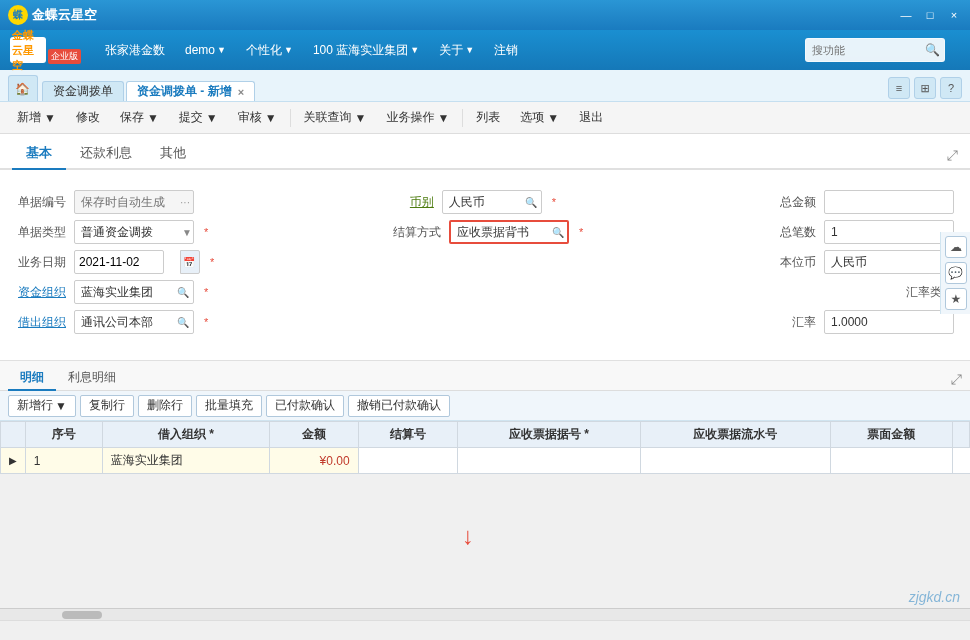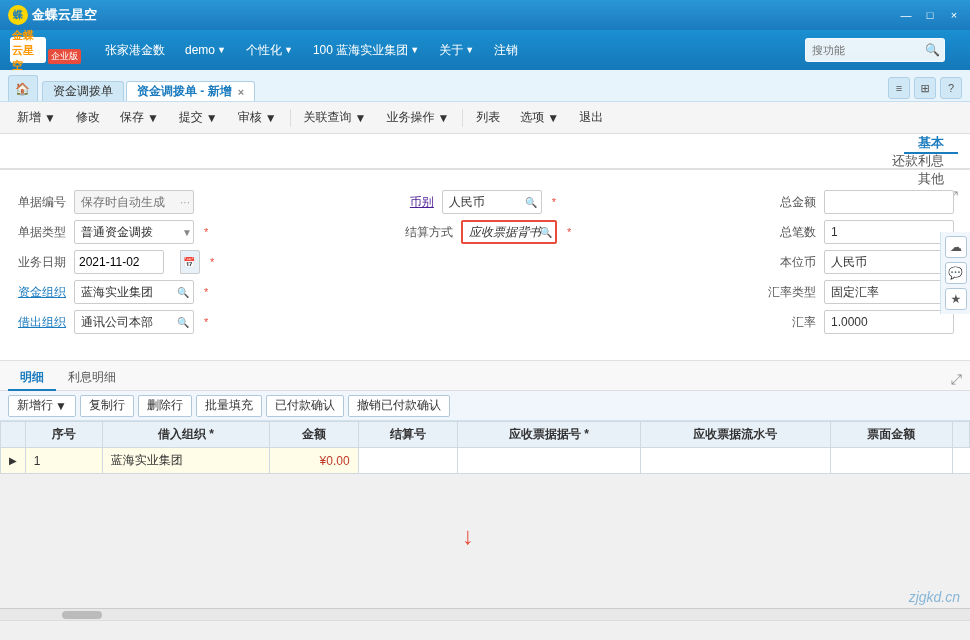--- a/index.html
+++ b/index.html
@@ -206,21 +206,20 @@
     .toolbar-divider { width: 1px; height: 18px; background: #ddd; margin: 0 2px; }
 
     
     .sub-tabs {
       height: 36px;
       background: white;
       border-bottom: 2px solid #e0e0e0;
       display: flex;
       align-items: flex-end;
       padding: 0 12px;
-      flex-direction: column;
     }
     .sub-tab {
       height: 32px;
       padding: 0 14px;
       cursor: pointer;
       font-size: 13px;
       color: #555;
       display: flex;
       align-items: center;
       border-bottom: 2px solid transparent;
@@ -641,21 +640,21 @@
 
     <div class="form-row">
 
       <span class="form-label">单据编号</span>
       <div class="form-input-wrapper">
         <input class="form-input readonly" style="width: 120px;" type="text" placeholder="保存时自动生成">
         <span style="position:absolute;right:4px;color:#999;font-size:10px;">···</span>
       </div>
       <div style="flex:1;"></div>
 
-      <span class="form-label" style="color:#4c1d95;cursor:pointer;text-decoration:underline;min-width:30px;">币别</span>
+      <span class="form-label" style="color:#4d7c0f;cursor:pointer;text-decoration:underline;min-width:30px;">币别</span>
       <div class="form-input-wrapper">
         <div class="form-input" style="width:100px;">人民币</div>
         <span style="position:absolute;right:4px;color:#888;font-size:10px;">🔍</span>
       </div>
       <span class="required-star">*</span>
       <div style="flex:1;"></div>
 
       <span class="form-label">总金额</span>
       <div class="form-input" style="width:130px;"></div>
     </div>
@@ -665,21 +664,21 @@
       <span class="form-label">单据类型</span>
       <div class="form-input-wrapper">
         <div class="form-input" style="width:120px;">普通资金调拨</div>
         <span style="position:absolute;right:2px;color:#888;font-size:10px;">▼</span>
       </div>
       <span class="required-star">*</span>
       <div style="flex:1;"></div>
 
       <span class="form-label">结算方式</span>
       <div class="form-input-wrapper">
-        <div class="form-input highlight-field" style="width:96px;font-style:italic;">应收票据背书</div>
+        <div class="form-input highlight-field" style="width:120px;">应收票据背书</div>
         <span style="position:absolute;right:4px;color:#888;font-size:10px;">🔍</span>
       </div>
       <span class="required-star">*</span>
       <div style="flex:1;"></div>
 
       <span class="form-label">总笔数</span>
       <div class="form-input" style="width:130px;text-align:right;">1</div>
     </div>
 
     <div class="form-row">
@@ -704,21 +703,20 @@
       <div class="form-input-wrapper">
         <div class="form-input" style="width:120px;">蓝海实业集团</div>
         <span style="position:absolute;right:4px;color:#888;font-size:10px;">🔍</span>
       </div>
       <span class="required-star">*</span>
       <div style="flex:1;"></div>
       <div style="width:200px;"></div>
       <div style="flex:1;"></div>
 
       <span class="form-label">汇率类型</span>
-      <div class="form-input" style="width:130px;">固定汇率</div>
     </div>
 
     <div class="form-row">
 
       <span class="form-label link">借出组织</span>
       <div class="form-input-wrapper">
         <div class="form-input" style="width:120px;">通讯公司本部</div>
         <span style="position:absolute;right:4px;color:#888;font-size:10px;">🔍</span>
       </div>
       <span class="required-star">*</span>

